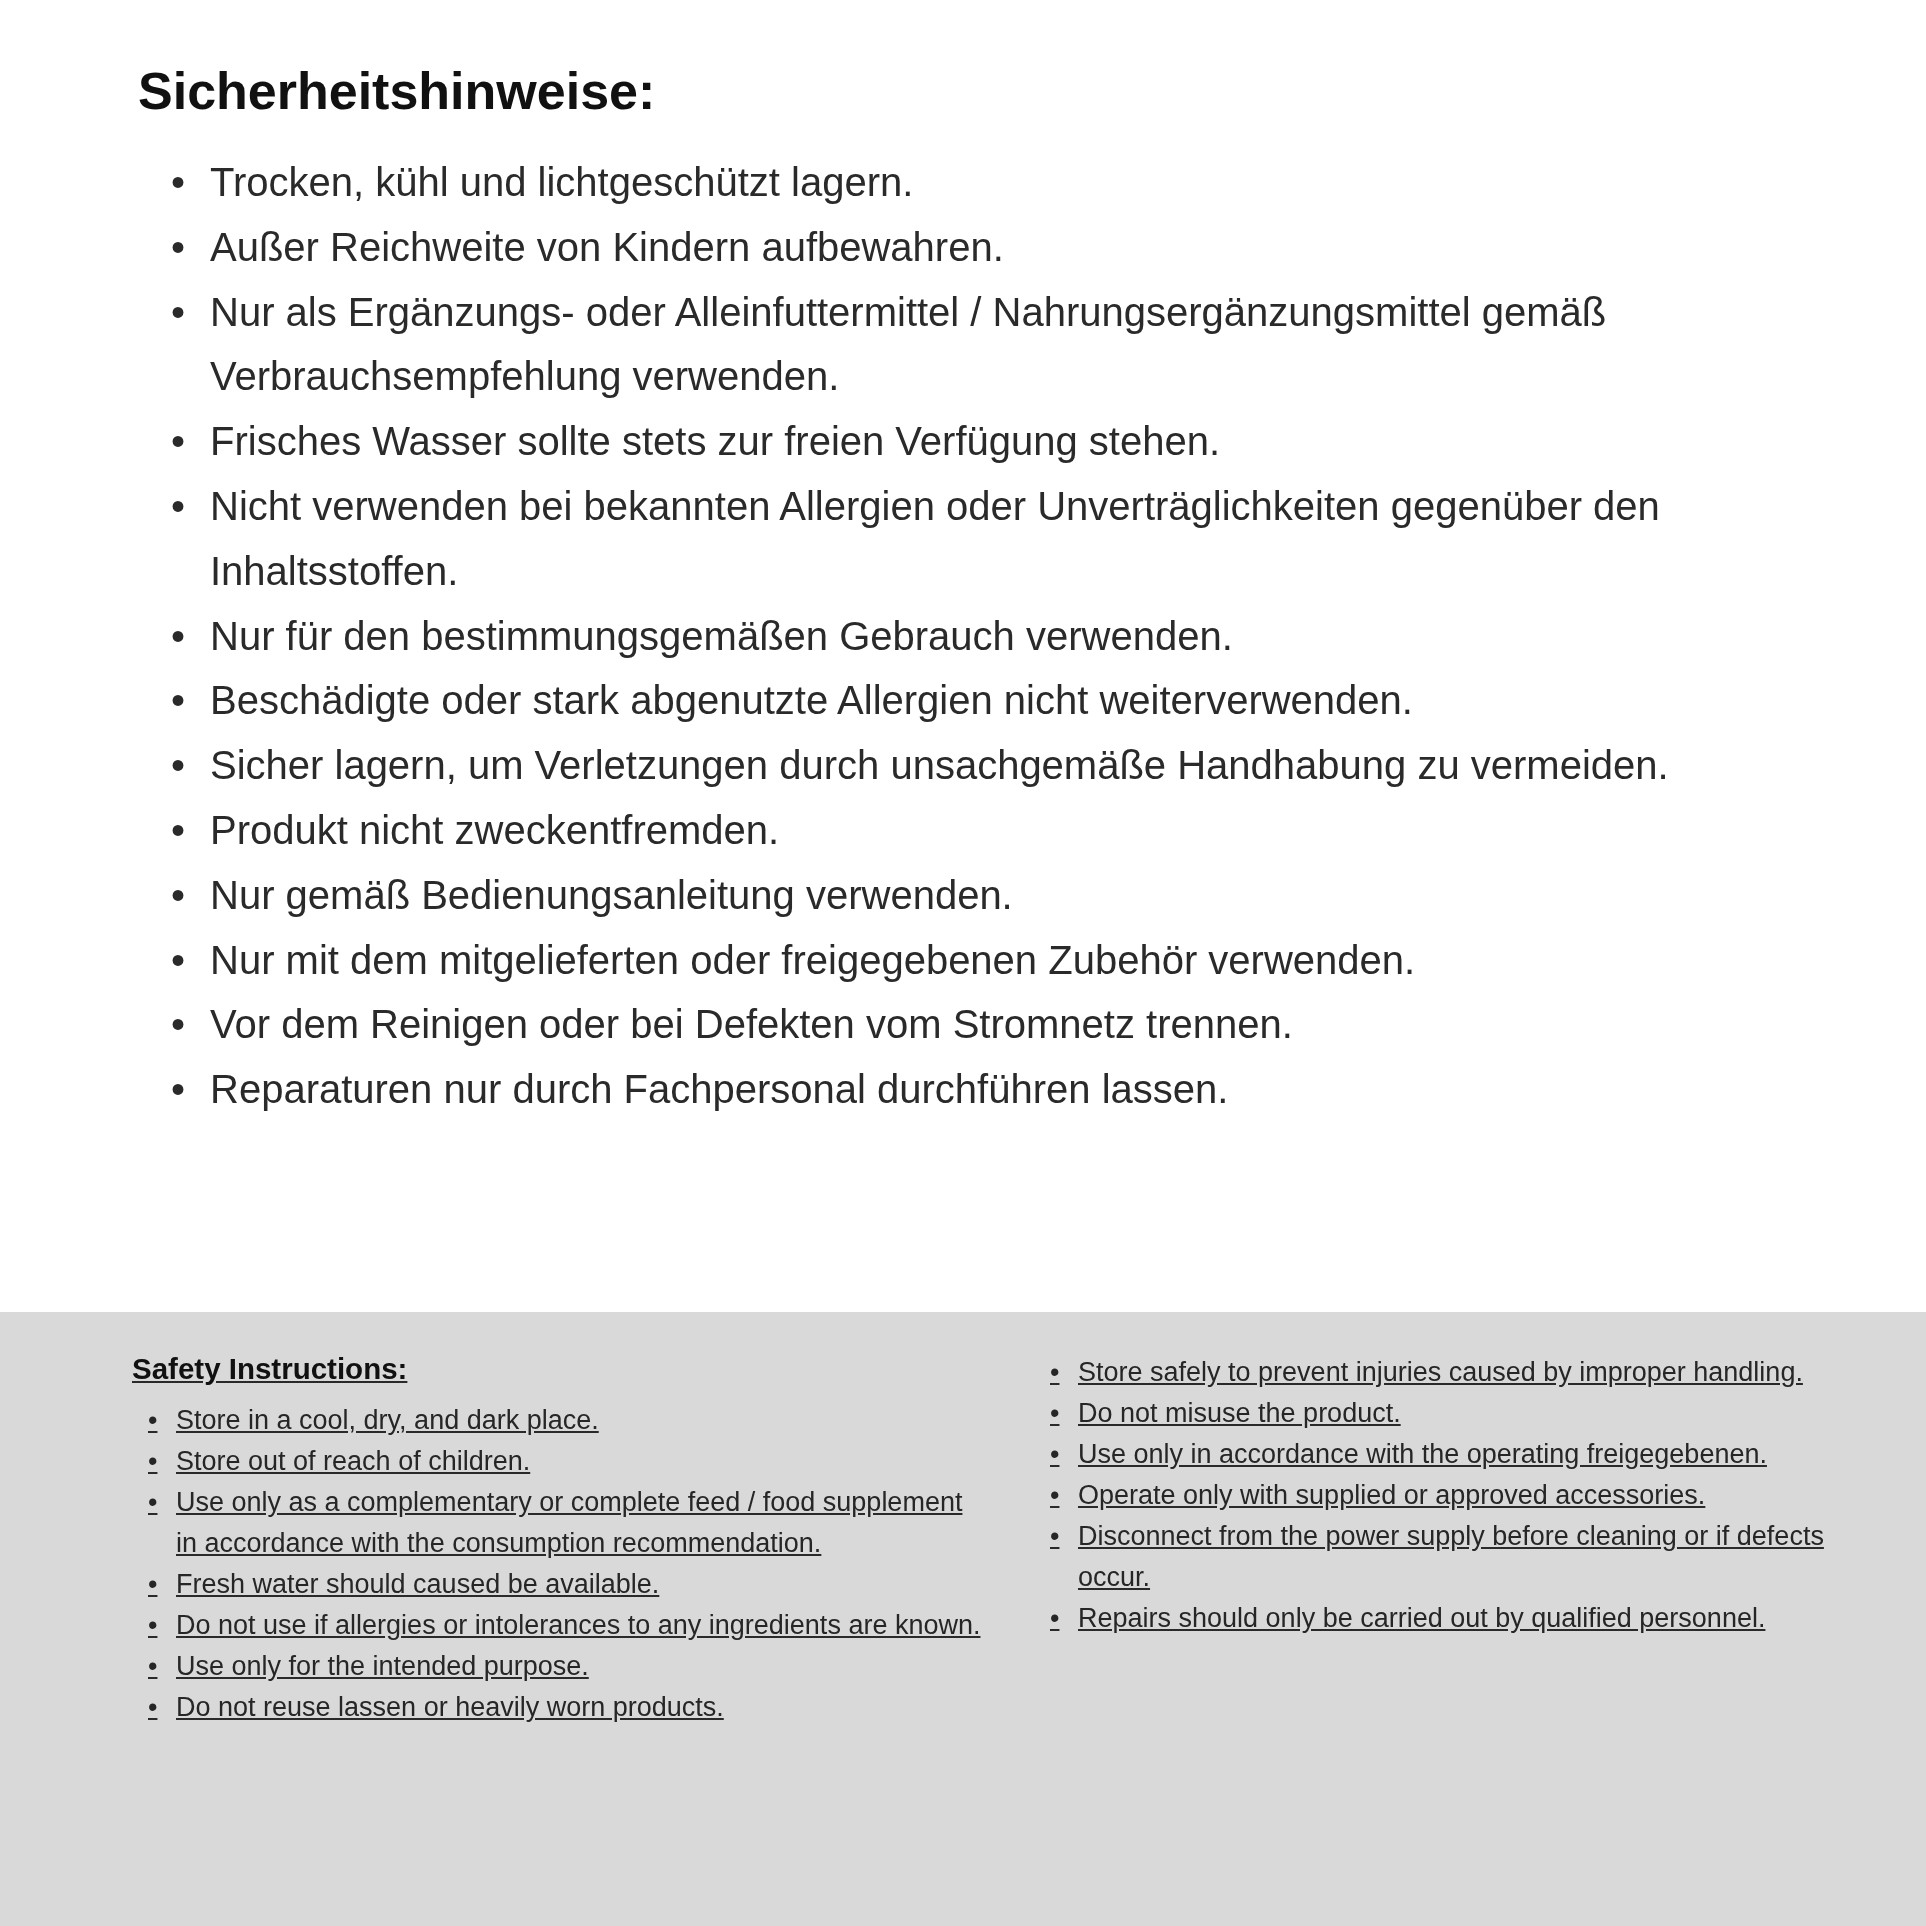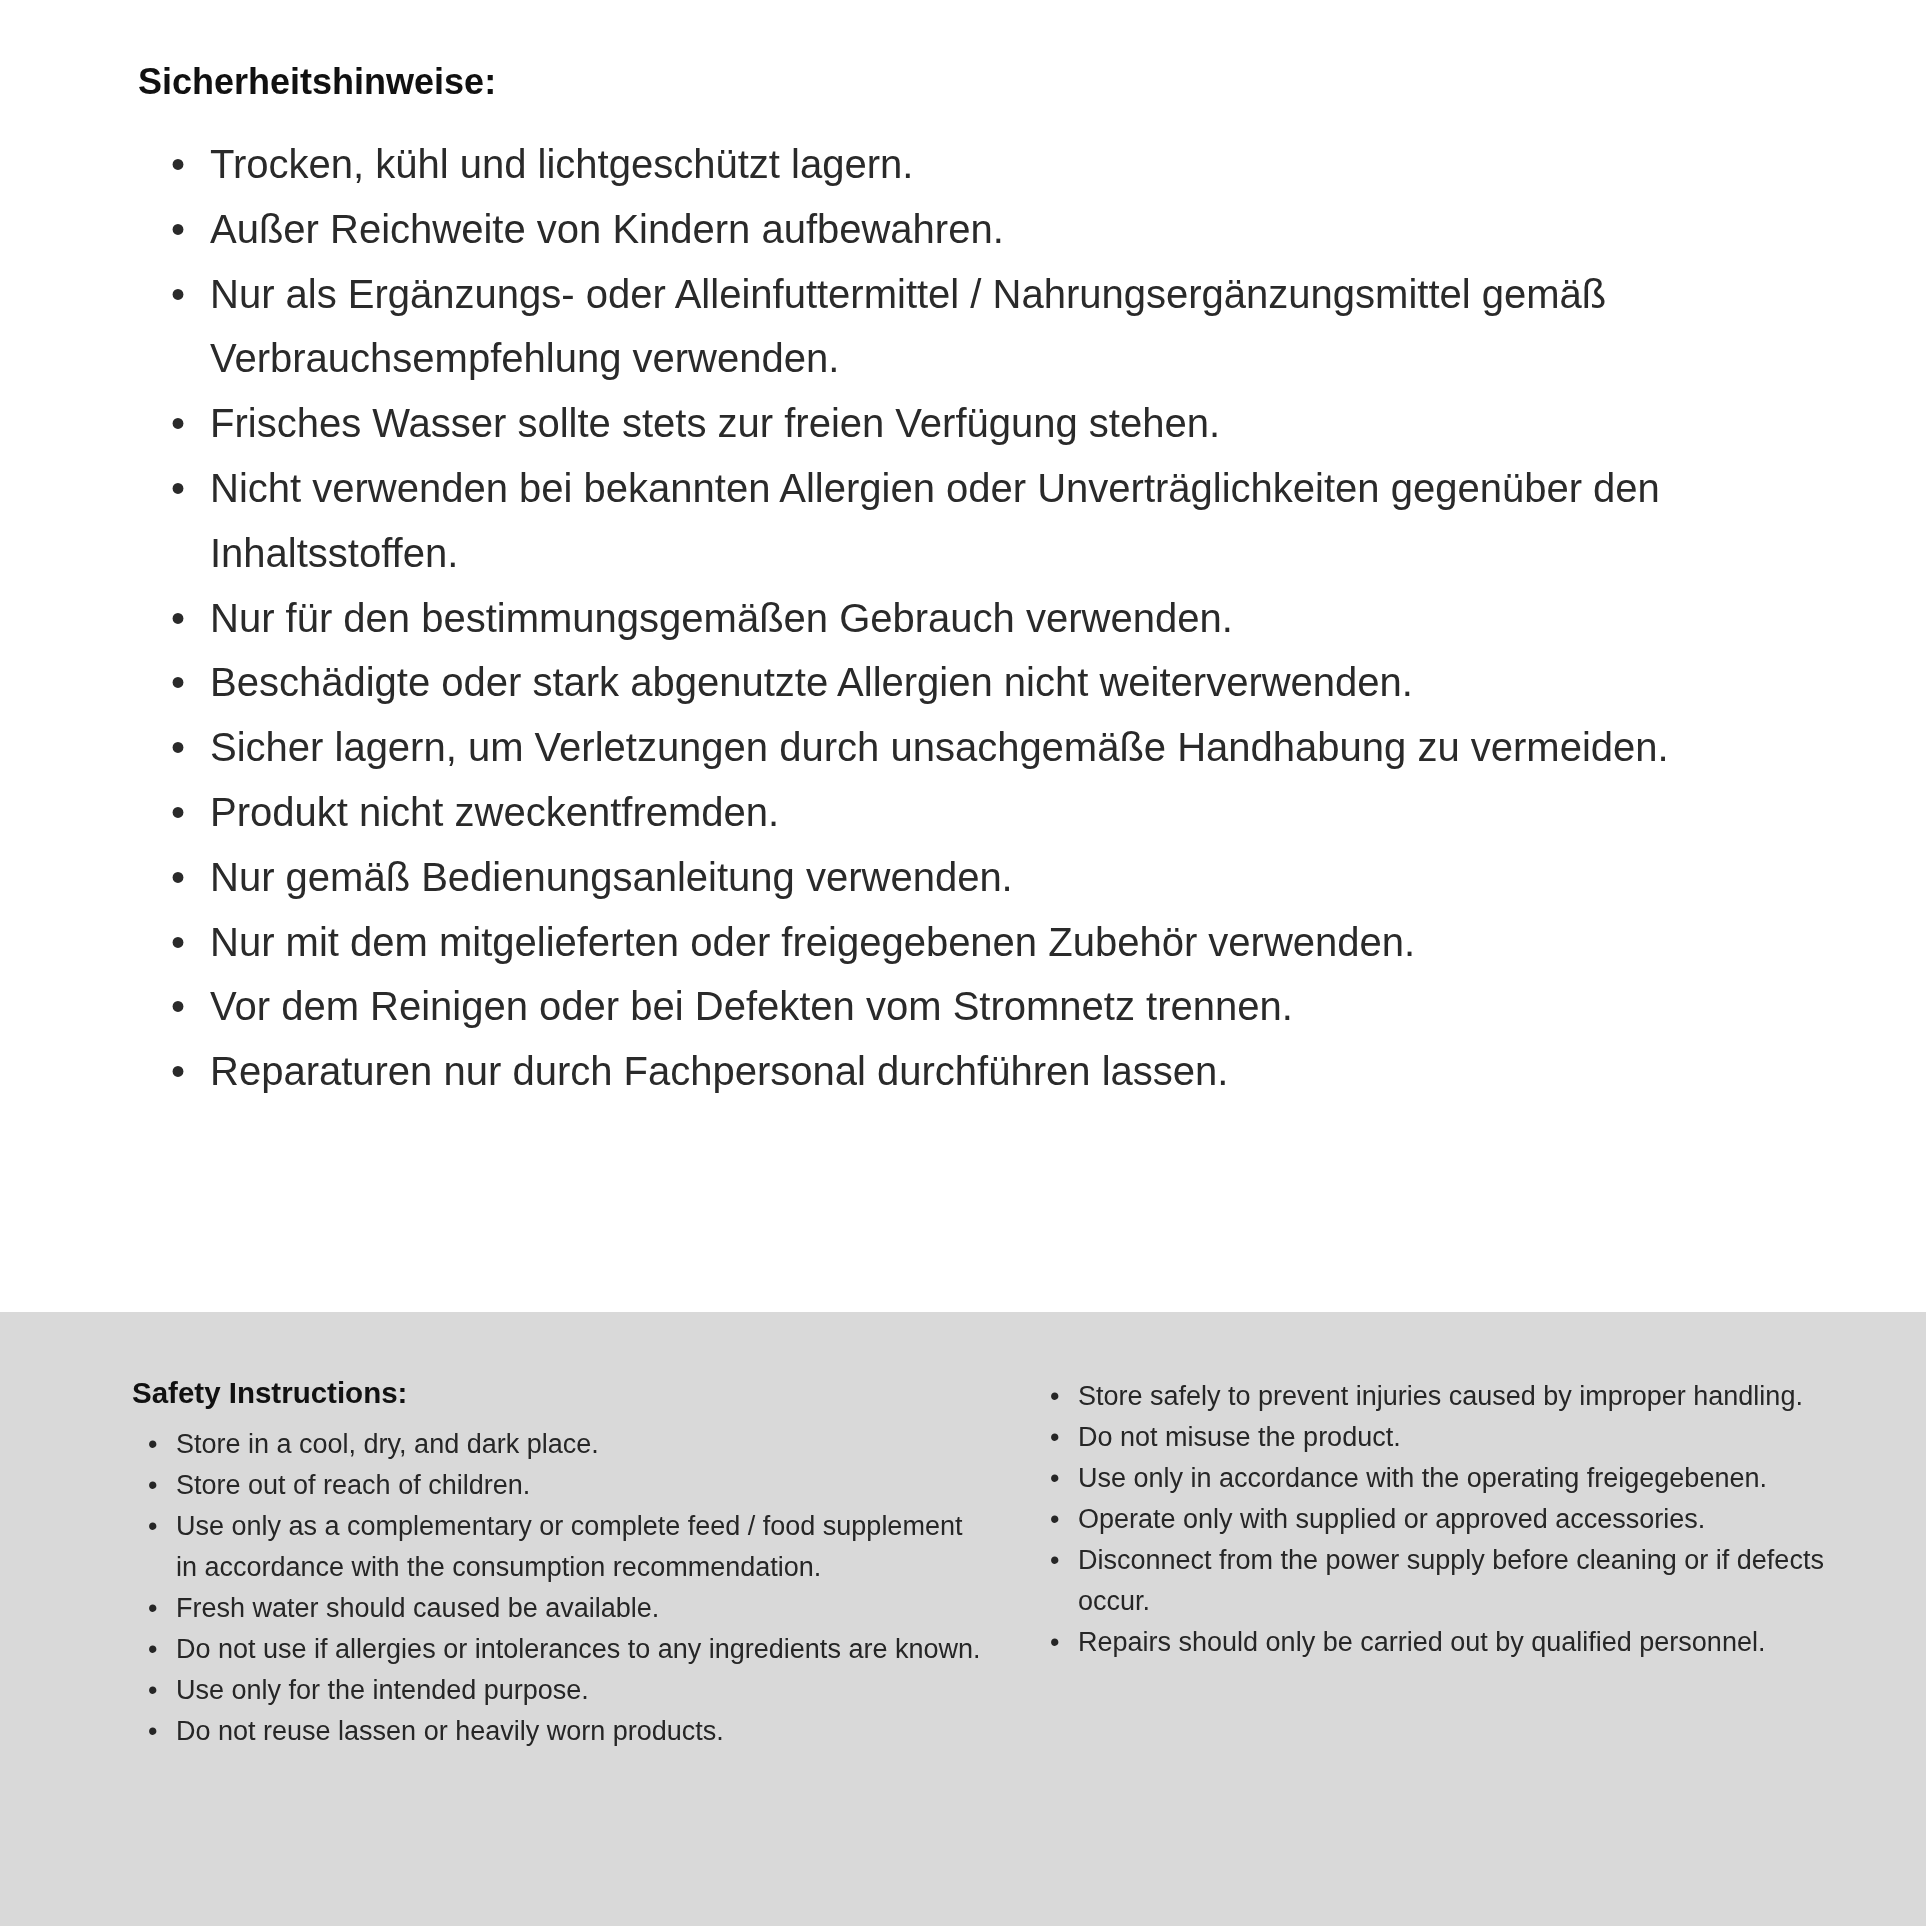--- a/index.html
+++ b/index.html
@@ -14,21 +14,21 @@
     height:1926px;
     background:#ffffff;
     overflow:hidden;
   }
   
   .german-section{
     box-sizing:border-box;
     padding:61px 96px 0 138px;
   }
   .german-title{
-    font-size:36px;
+    font-size:52px;
     font-weight:700;
     color:#111111;
     margin:0 0 29px 0;
     letter-spacing:0px;
   }
   ul.plain{
     list-style:none;
     margin:0;
     padding:0;
   }
@@ -51,21 +51,22 @@
   }
   
   .english-section{
     position:absolute;
     left:0;
     top:1312px;
     width:1926px;
     height:614px;
     background:#d9d9d9;
     box-sizing:border-box;
-    padding:64px 83px 0 132px;
+    padding:40px 83px 0 132px;
+    text-decoration:underline;
   }
   .english-columns{
     display:grid;
     grid-template-columns:854px 1fr;
     column-gap:48px;
     align-items:start;
   }
   .english-title{
     font-size:29.5px;
     font-weight:700;

